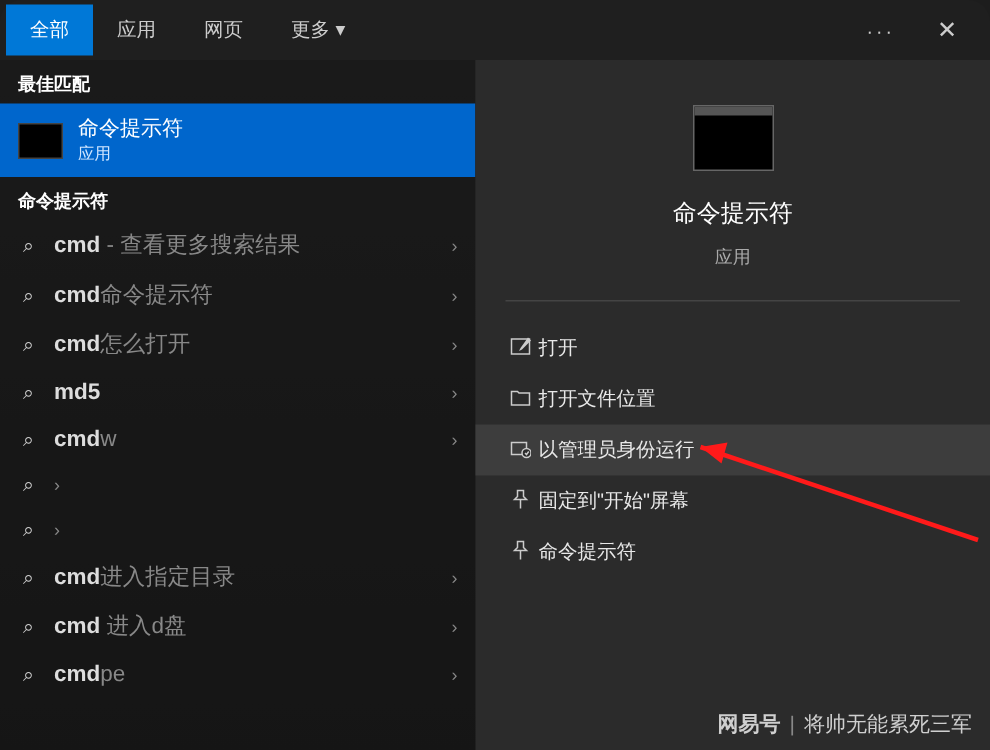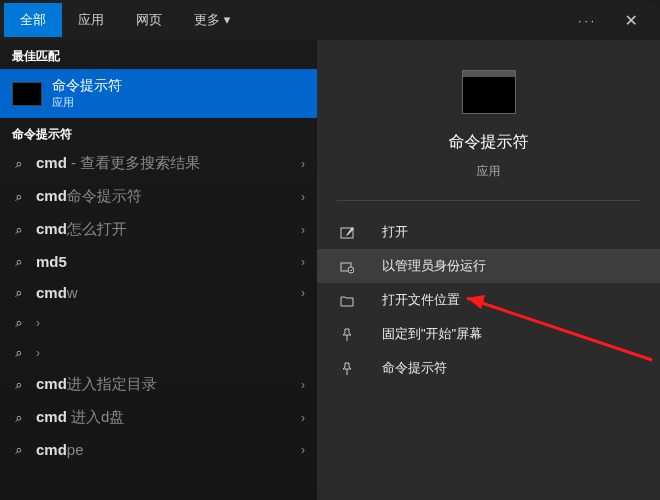--- a/index.html
+++ b/index.html
@@ -115,22 +115,22 @@
     position: relative;
   }
   .preview-icon::before {
     content: ""; position: absolute; top:0;left:0;right:0;height:6px;background:#555;
   }
   .preview-title { font-size: 16px; font-weight: 400; color: #fff; margin-top: 8px; }
   .preview-sub { font-size: 12px; color: #aaa; }
   .actions { margin-top: 14px; }
   .action {
     display: flex;
-    align-items: flex-end;
-    gap: 27px;
+    align-items: flex-start;
+    gap: 4px;
     padding: 8px 22px;
     font-size: 13px;
     color: #e8e8e8;
     cursor: pointer;
   }
   .action.highlight { background: #3d3d3d; }
   .action-icon {
     width: 16px; height: 16px;
     display: flex; align-items: center; justify-content: center;
     color: #ccc;
@@ -237,37 +237,37 @@
       <div class="actions">
         <div class="action">
           <span class="action-icon">
             <svg width="14" height="14" viewBox="0 0 14 14">
                 <rect x="1" y="2" width="12" height="10" fill="none" stroke="#ccc" stroke-width="1"></rect>
                 <path d="M12 1 L14 3 L8 9 L6 10 L7 8 Z" fill="#ccc"></path>
               </svg>
           </span>
           <span>打开</span>
         </div>
+        <div class="action">
+          <span class="action-icon">
+            <svg width="14" height="14" viewBox="0 0 14 14">
+                <path d="M1 3 h4 l1 1 h7 v8 h-12 z" fill="none" stroke="#ccc" stroke-width="1"></path>
+              </svg>
+          </span>
+          <span>打开文件位置</span>
+        </div>
         <div class="action highlight">
           <span class="action-icon">
             <svg width="14" height="14" viewBox="0 0 14 14">
                 <rect x="1" y="3" width="10" height="8" fill="none" stroke="#ccc" stroke-width="1"></rect>
                 <circle cx="11" cy="10" r="3" fill="#2b2b2b" stroke="#ccc" stroke-width="1"></circle>
                 <path d="M10 10 L11 11 L12.5 9" fill="none" stroke="#ccc" stroke-width="1"></path>
               </svg>
           </span>
           <span>以管理员身份运行</span>
-        </div>
-        <div class="action">
-          <span class="action-icon">
-            <svg width="14" height="14" viewBox="0 0 14 14">
-                <path d="M1 3 h4 l1 1 h7 v8 h-12 z" fill="none" stroke="#ccc" stroke-width="1"></path>
-              </svg>
-          </span>
-          <span>打开文件位置</span>
         </div>
         <div class="action">
           <span class="action-icon">
             <svg width="14" height="14" viewBox="0 0 14 14">
                 <path d="M5 1 h4 v4 l2 2 h-8 l2-2 z M7 7 v6" fill="none" stroke="#ccc" stroke-width="1"></path>
               </svg>
           </span>
           <span>固定到"开始"屏幕</span>
         </div>
         <div class="action">
@@ -278,15 +278,18 @@
           </span>
           <span>命令提示符</span>
         </div>
       </div>
 
       <svg class="arrow" viewBox="0 0 240 100">
         <path d="M50 33 L235 95" stroke="#ff1a1a" stroke-width="3" fill="none"></path>
         <polygon points="50,33 68,30 64,44" fill="#ff1a1a"></polygon>
       </svg>
 
+      <div class="watermark">
+        <span class="brand">网易号</span><span class="sep">|</span><span>将帅无能累死三军</span>
+      </div>
     </div>
   </div>
 </div>
 
 </body></html>

